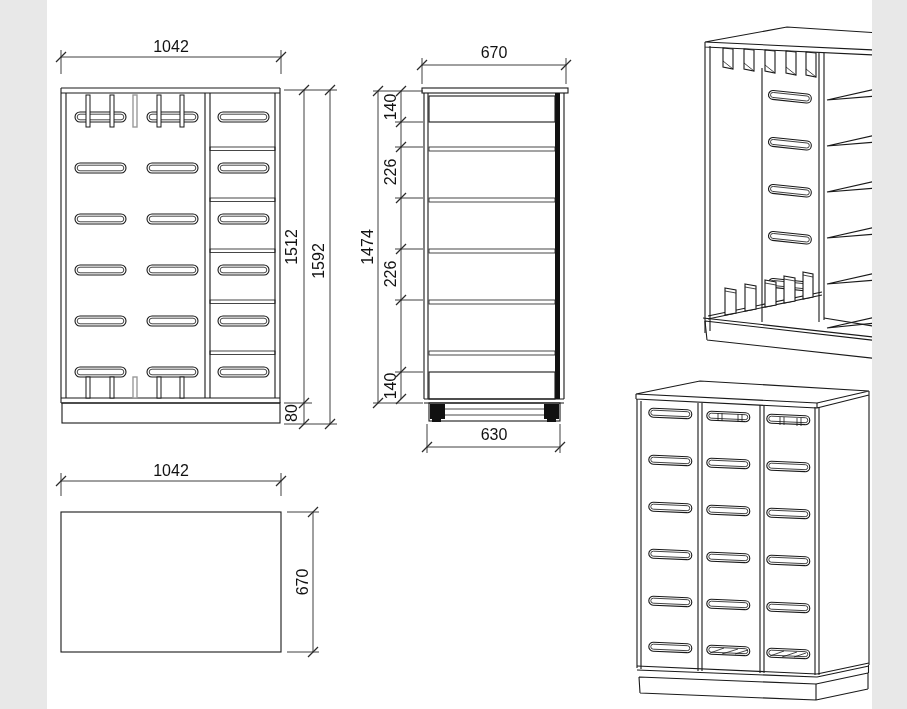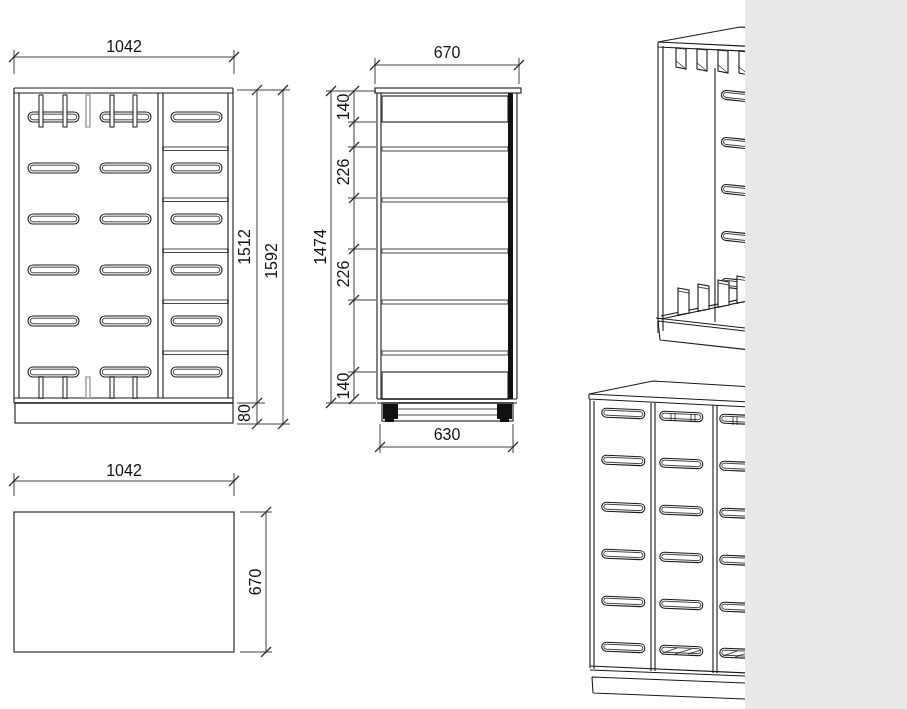--- a/index.html
+++ b/index.html
@@ -1,18 +1,18 @@
 <!DOCTYPE html>
 <html><head>
 <meta charset="utf-8">
 <style>
   html,body { margin:0; padding:0; background:#e8e8e8; }
   .canvas {
-    position:relative; width:745px; height:709px; background:#ffffff;
-    font-family:"Liberation Sans", sans-serif; overflow:hidden;
+    position:relative; width:825px; height:709px; background:#ffffff;
+    font-family:"Liberation Sans", sans-serif; overflow:hidden;margin-left:47px;
   }
   svg { display:block; }
   .ln   { fill:none; stroke:#1a1a1a; stroke-width:1.1; stroke-linecap:butt; }
   .thin { stroke-width:0.8; }
   .face { fill:#ffffff; stroke:#1a1a1a; stroke-width:1.1; stroke-linejoin:miter; }
   .fin  { fill:#ffffff; stroke:#1a1a1a; stroke-width:1; }
   .fin-gray { fill:#ffffff; stroke:#9a9a9a; stroke-width:1.4; }
   .solid { fill:#111111; stroke:none; }
   .pill-o { fill:#ffffff; stroke:#1a1a1a; stroke-width:1.1; }
   .pill-i { fill:none; stroke:#1a1a1a; stroke-width:0.8; }

